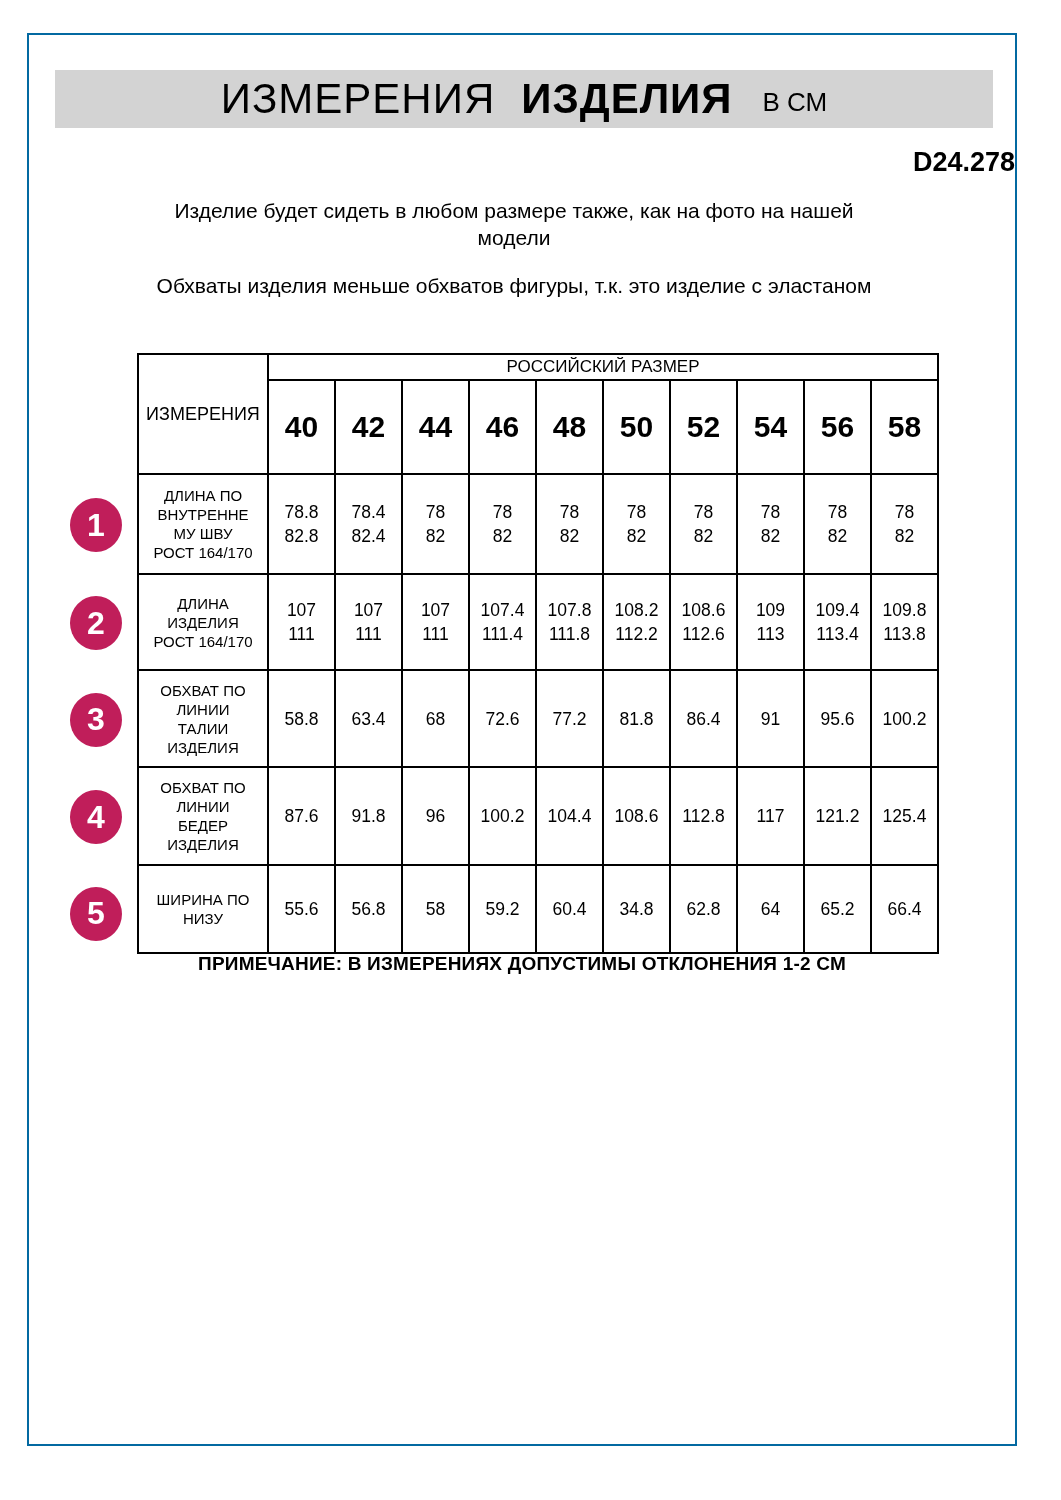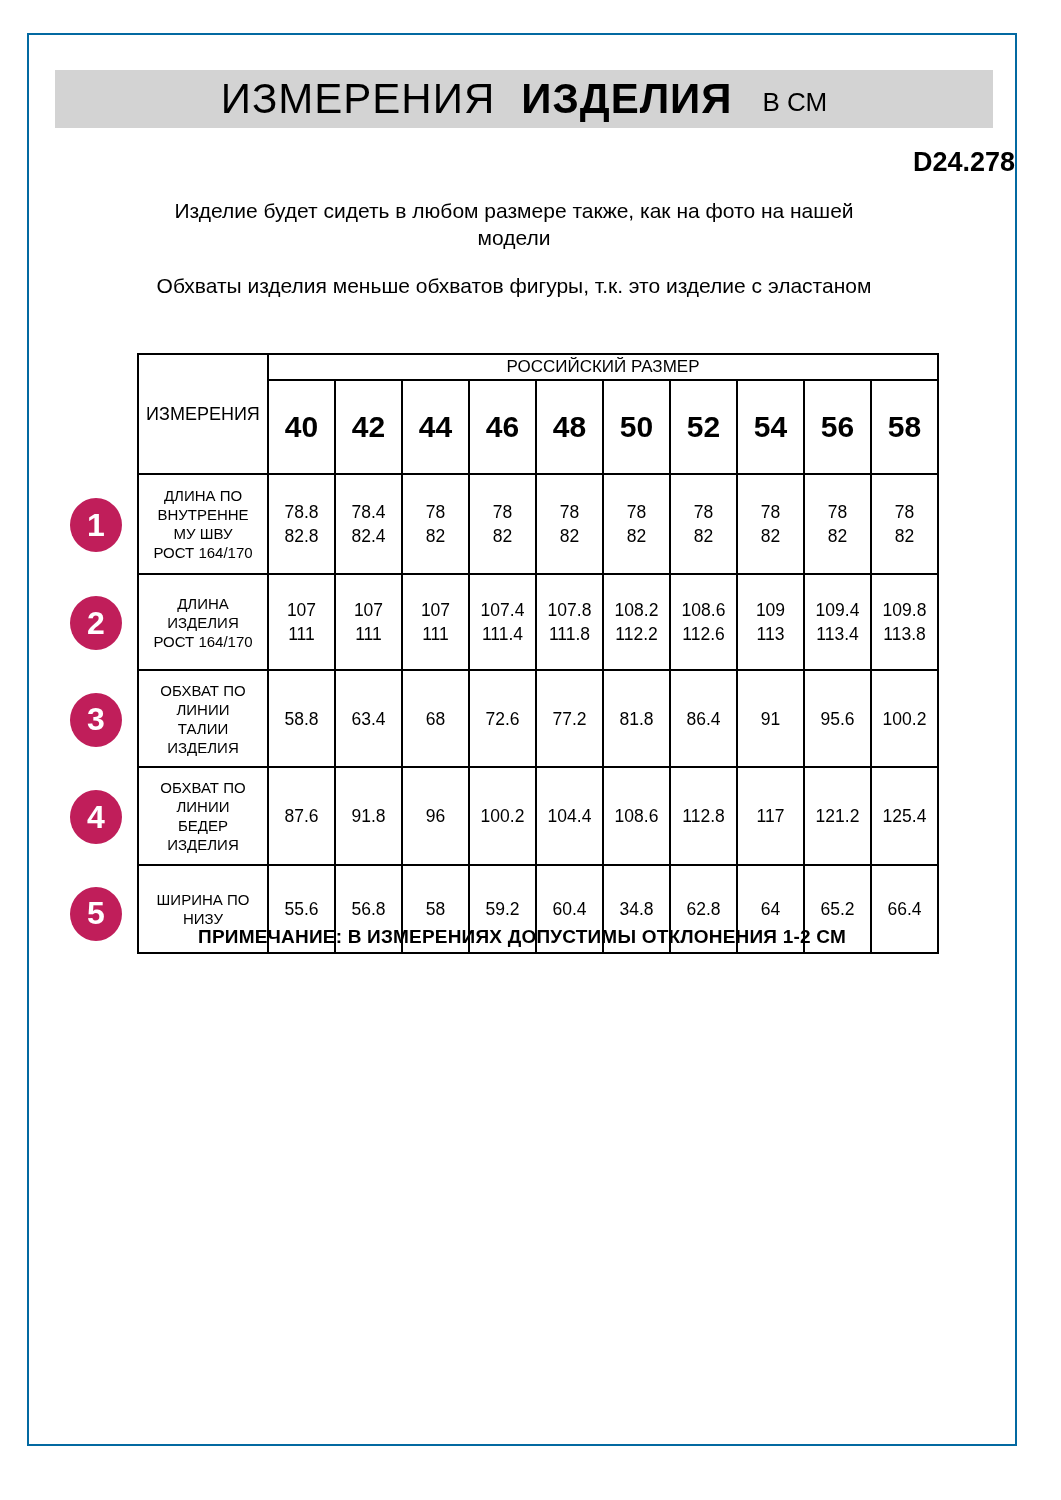--- a/index.html
+++ b/index.html
@@ -41,21 +41,21 @@
   th.corner { width:128px; font-size:18px; font-weight:400; }
   th.size-col { width:65px; font-size:30px; font-weight:900; height:92px; letter-spacing:0px; }
   td.row-label { font-size:15px; line-height:19px; font-weight:400; white-space:pre-line;border-radius:26px; }
   td.value-cell { font-size:17.5px; line-height:24px; font-weight:400; white-space:pre-line; }
   .badge {
     position:absolute; left:-67px; width:52px; height:54px; border-radius:50%;
     color:#fff; font-size:32px; font-weight:700;
     display:flex; align-items:center; justify-content:center;
   }
   .note {
-    position:absolute; left:0; right:0; top:891px; text-align:center;
+    position:absolute; left:0; right:0; top:918px; text-align:center;
     font-size:19px; font-weight:700; letter-spacing:0.2px;
   }
 </style>
 </head>
 <body>
 
 <div class="page">
   <div class="frame">
 
     <div class="banner" style="background: rgb(211, 211, 211);">

